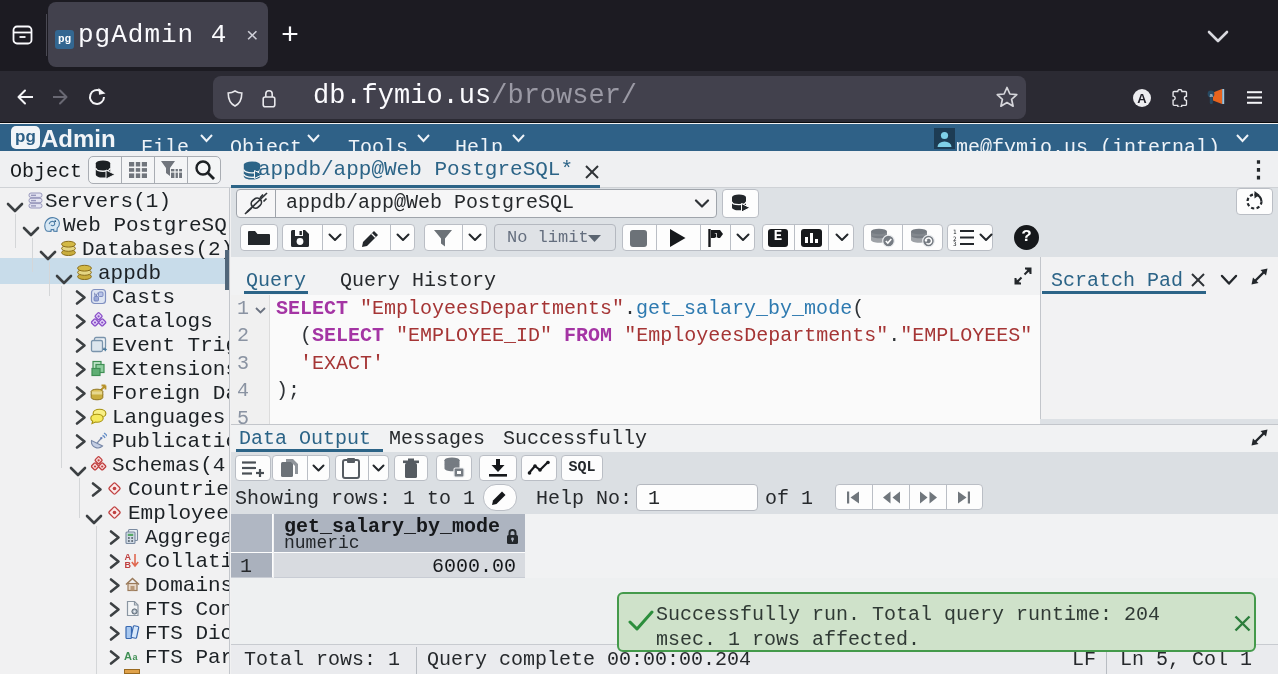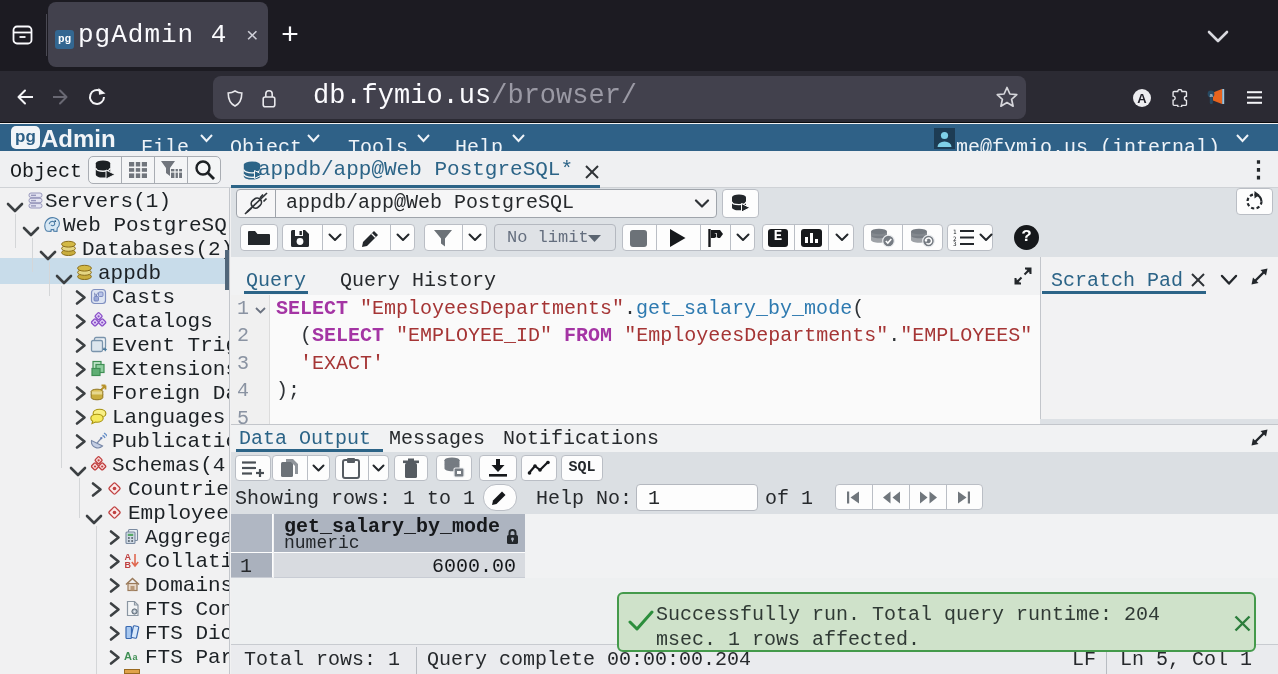--- a/index.html
+++ b/index.html
@@ -655,21 +655,21 @@
     <div class="cline" style="top:29px;">  (<span class="kw">SELECT</span> <span class="str">"EMPLOYEE_ID"</span> <span class="kw">FROM</span> <span class="str">"EmployeesDepartments"</span>.<span class="str">"EMPLOYEES"</span></div>
     <div class="cline" style="top:57px;">  <span class="str">'EXACT'</span></div>
     <div class="cline" style="top:84px;">);</div>
   </div>
 
   <div class="abs" id="dataout"></div>
   <div class="abs" style="left:0; top:264px; width:1047px; height:62px; background:#dbdfe3;"></div>
   <div class="ptab act" style="left:8px; top:239px;">Data Output</div>
   <div class="abs" style="left:5px; top:261px; width:147px; height:3px; background:#2c6487;"></div>
   <div class="ptab" style="left:158px; top:239px;">Messages</div>
-  <div class="ptab" style="left:272px; top:239px;">Notifications</div>
+  <div class="ptab" style="left:272px; top:239px;">Successfully</div>
   <svg class="abs" style="left:1019px; top:240px;" width="19" height="19" viewBox="0 0 19 19">
       <line x1="4" y1="15" x2="15" y2="4" stroke="#23272b" stroke-width="2.4"></line>
       <polygon points="17.5,1.5 10.5,3 16,8.5" fill="#23272b"></polygon>
       <polygon points="1.5,17.5 8.5,16 3,10.5" fill="#23272b"></polygon>
     </svg>
 
   <div class="grp" style="left:4px; top:267px; width:36px; height:26px;"></div>
   <svg class="abs" style="left:10px; top:272px;" width="24" height="17" viewBox="0 0 24 17">
     <g stroke="#4a5056" stroke-width="2.2">
         <line x1="1" y1="2.5" x2="15" y2="2.5"></line>

